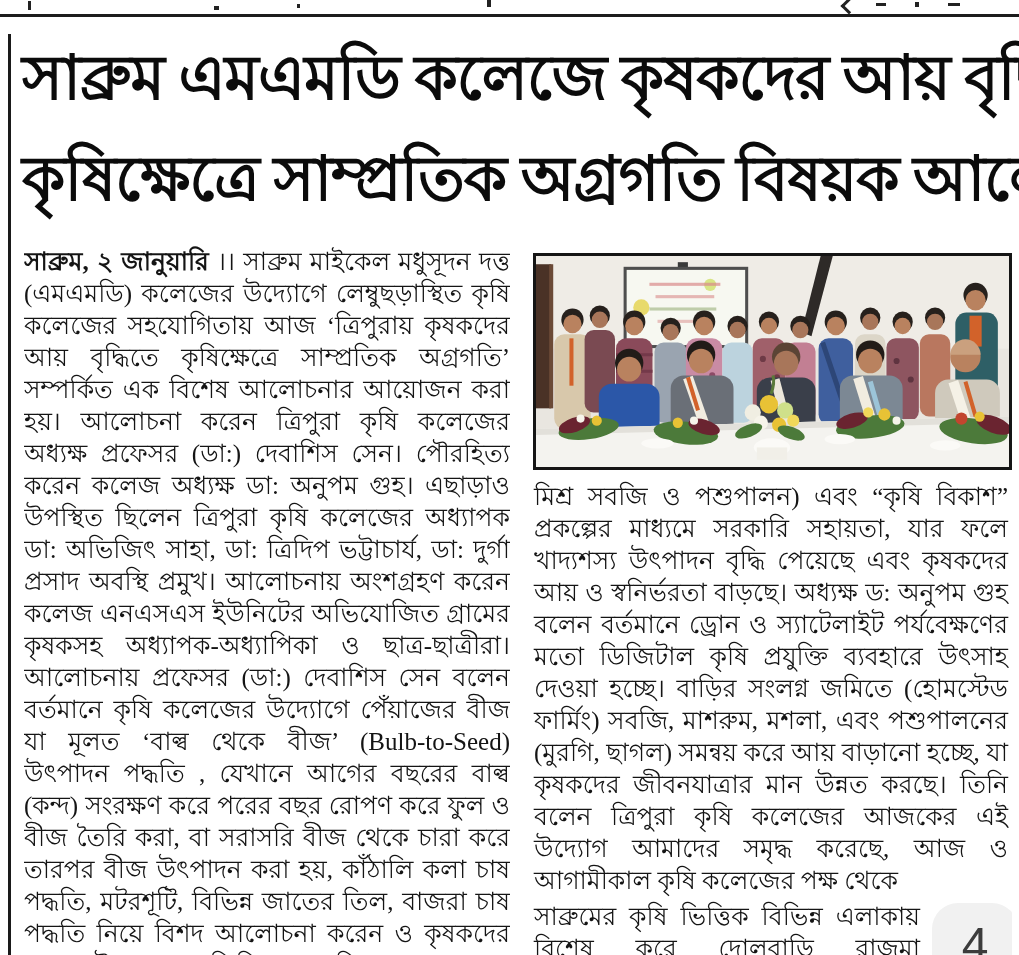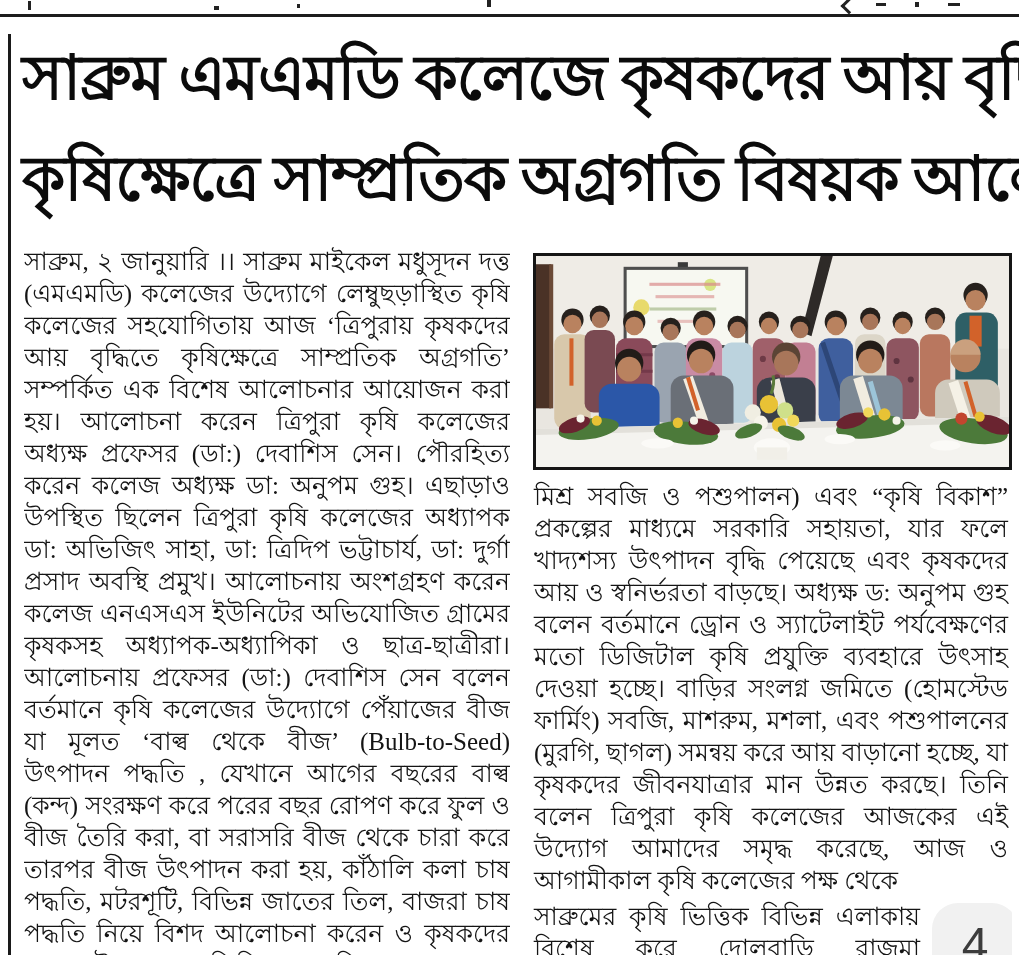--- a/index.html
+++ b/index.html
@@ -26,21 +26,21 @@
     letter-spacing:-1px;white-space:nowrap;
   }
   
   .column{
     position:absolute;
     font-size:25px;line-height:32px;
     text-align:justify;color:#141414;
   }
   .col1{left:24px;top:246px;width:486px;height:709px;overflow:hidden;}
   .col2{left:530px;top:477px;width:482px;height:478px;overflow:hidden;}
-  .dateline{font-weight:normal;}
+  .dateline{font-weight:bold;}
   .col2 .para{margin:4px;}
   
   .photo-frame{
     position:absolute;left:533px;top:253px;width:473px;height:211px;
     border:3px solid #151515;background:#e7e4de;
   }
   .photo-frame svg{display:block;width:100%;height:100%;}
   
   .page-badge{
     float:right;

